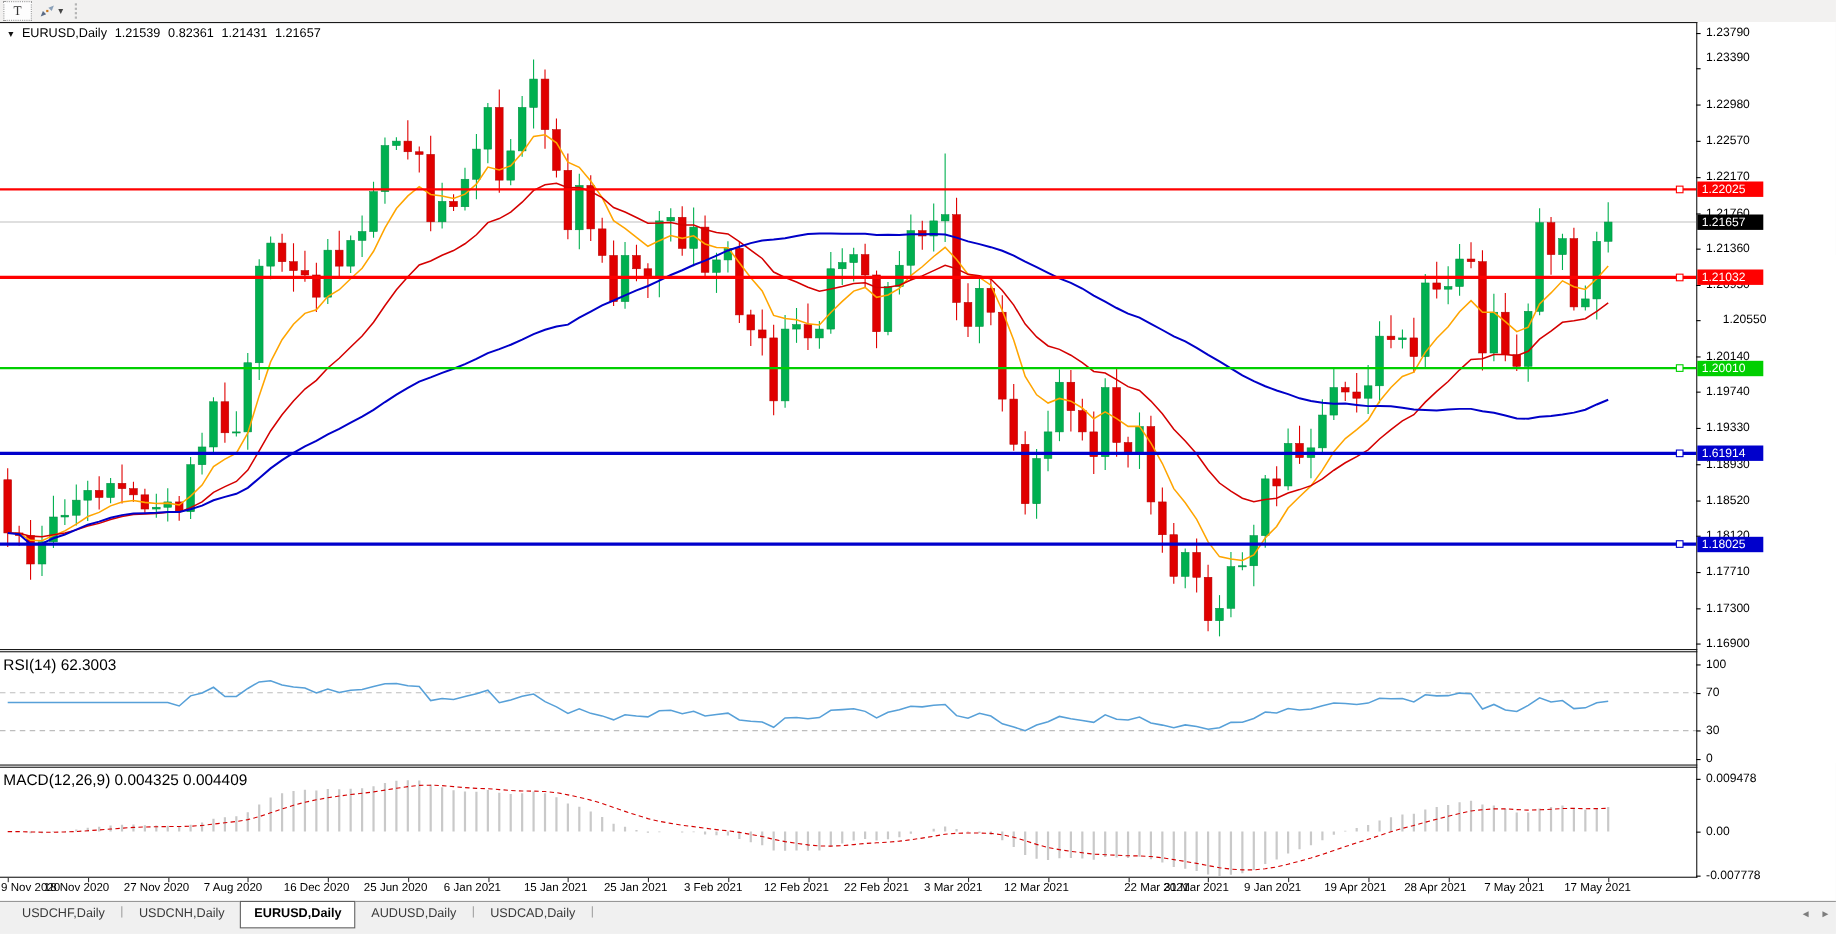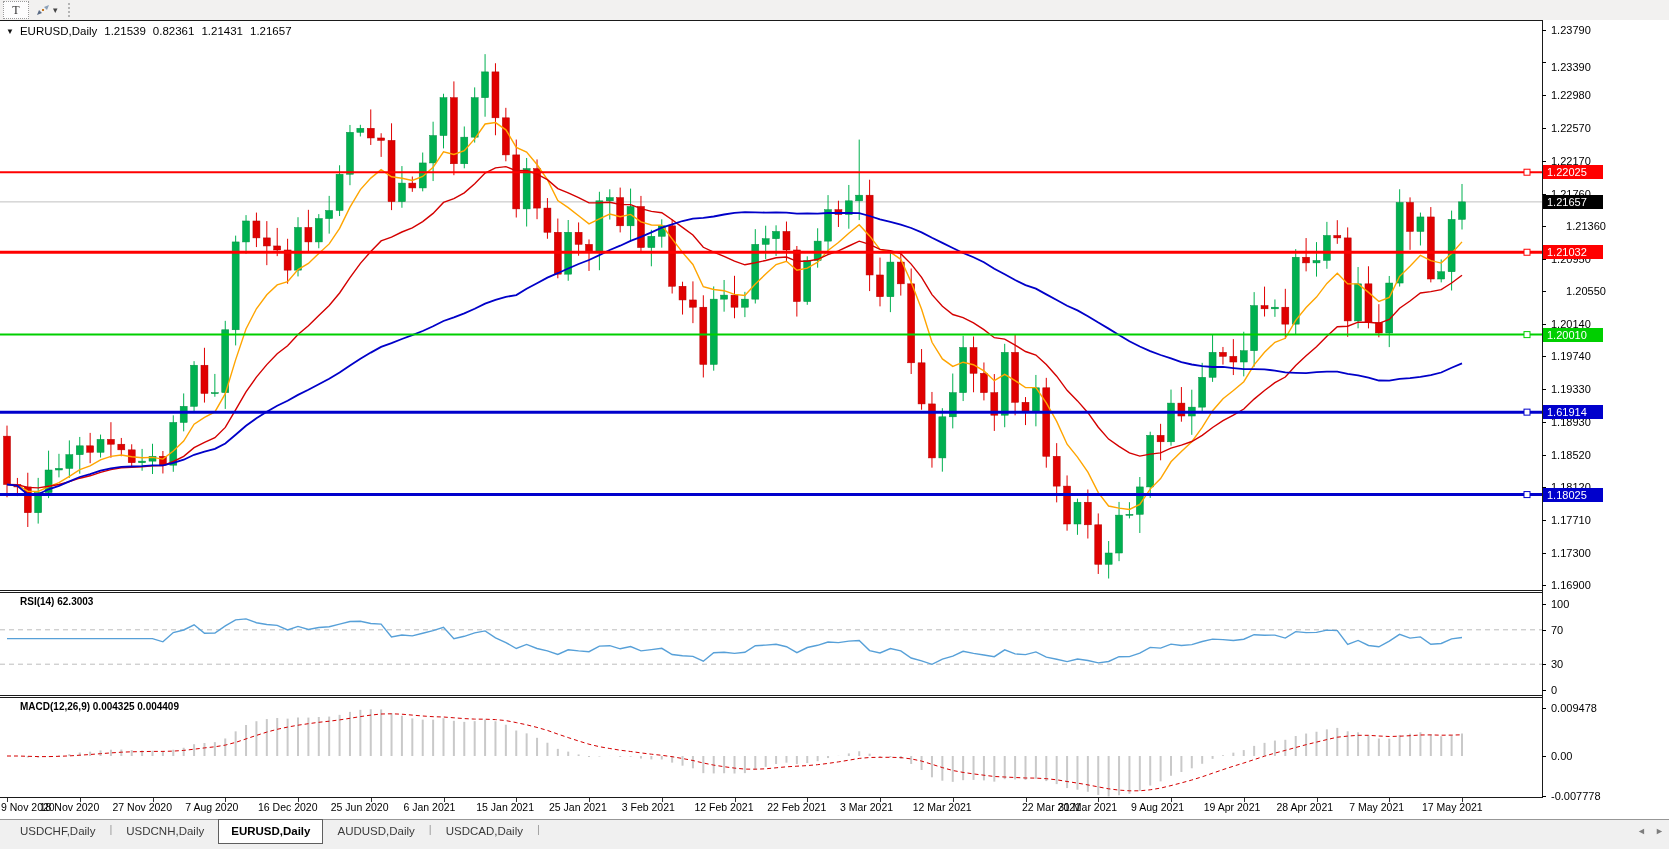--- a/index.html
+++ b/index.html
@@ -17,21 +17,21 @@
   .grip{width:3px;height:14px;margin:0 5px;border-left:2px dotted #b4b4b4;}
   .tsep{width:1px;height:15px;background:#d9d8d7;margin:0 4px;}
   .caret{color:#444;font-size:9px;margin-left:2px;}
   
   .hline-border{position:absolute;left:0;width:1543px;height:1px;background:#1a1a1a;}
   .vaxis-line{position:absolute;left:1542px;top:20px;width:1px;height:778px;background:#1a1a1a;}
   
   .chart-header{position:absolute;left:6px;top:25px;display:flex;align-items:center;font-size:11.5px;}
   .chart-header .tri{font-size:8px;margin-right:6px;color:#111;}
   .chart-header span{margin-right:7px;}
-  .panel-label{position:absolute;left:20px;font-size:10px;color:#000;font-weight:bold;}
+  .panel-label{position:absolute;left:3px;font-size:14px;color:#000;}
   
   .axis-tick{position:absolute;width:4px;height:1px;background:#000;left:1542px;}
   .axis-label{position:absolute;left:1551px;width:70px;height:12px;line-height:12px;font-size:11px;}
   .badge{position:absolute;left:1543px;width:56px;height:14px;line-height:14px;color:#fff;
          font-size:11px;padding-left:4px;}
   .date-label{position:absolute;top:801px;width:80px;font-size:10.5px;text-align:left;color:#000;}
   .date-tick{position:absolute;top:798px;width:1px;height:4px;background:#333;}
   svg{position:absolute;left:0;display:block;}
   
   .tabbar{position:absolute;left:0;top:819px;width:1669px;height:30px;background:#f0f0f0;
@@ -532,31 +532,31 @@
       <line x1="1462" y1="58" x2="1462" y2="35.527404567902565" stroke="#c9c9c9" stroke-width="2"></line>
       <path d="M7.0,58.0 L17.4,58.0 L27.8,58.3 L38.2,58.6 L48.6,58.6 L59.0,58.3 L69.4,57.9 L79.8,57.2 L90.1,56.5 L100.5,55.7 L110.9,54.9 L121.3,54.2 L131.7,53.8 L142.1,53.6 L152.5,53.4 L162.9,53.4 L173.3,53.1 L183.7,52.4 L194.1,51.2 L204.5,49.9 L214.9,48.8 L225.3,47.1 L235.6,44.4 L246.0,40.9 L256.4,37.4 L266.8,34.1 L277.2,31.3 L287.6,29.1 L298.0,27.2 L308.4,25.7 L318.8,24.3 L329.2,23.2 L339.6,21.9 L350.0,20.3 L360.4,18.6 L370.8,17.1 L381.1,16.0 L391.5,15.8 L401.9,16.2 L412.3,17.1 L422.7,18.0 L433.1,18.7 L443.5,19.0 L453.9,19.8 L464.3,20.6 L474.7,21.1 L485.1,21.2 L495.5,21.6 L505.9,22.6 L516.3,24.6 L526.6,26.8 L537.0,29.4 L547.4,32.4 L557.8,36.1 L568.2,39.6 L578.6,43.0 L589.0,46.2 L599.4,48.7 L609.8,50.5 L620.2,52.2 L630.6,53.5 L641.0,54.9 L651.4,56.2 L661.8,57.3 L672.1,58.7 L682.5,60.5 L692.9,62.5 L703.3,65.0 L713.7,67.1 L724.1,68.7 L734.5,70.1 L744.9,71.1 L755.3,71.2 L765.7,70.8 L776.1,69.8 L786.5,68.8 L796.9,68.2 L807.3,67.6 L817.6,66.7 L828.0,65.4 L838.4,63.9 L848.8,62.2 L859.2,60.4 L869.6,59.5 L880.0,59.3 L890.4,59.3 L900.8,59.6 L911.2,60.9 L921.6,63.1 L932.0,66.3 L942.4,69.6 L952.8,72.5 L963.1,74.4 L973.5,75.9 L983.9,77.2 L994.3,78.5 L1004.7,79.0 L1015.1,79.5 L1025.5,80.0 L1035.9,80.1 L1046.3,80.7 L1056.7,81.8 L1067.1,83.5 L1077.5,85.1 L1087.9,86.9 L1098.3,88.9 L1108.6,90.8 L1119.0,92.1 L1129.4,92.8 L1139.8,92.8 L1150.2,91.8 L1160.6,90.1 L1171.0,87.6 L1181.4,84.9 L1191.8,82.0 L1202.2,78.8 L1212.6,75.2 L1223.0,71.6 L1233.4,68.2 L1243.8,65.0 L1254.1,61.6 L1264.5,58.2 L1274.9,55.1 L1285.3,52.4 L1295.7,49.5 L1306.1,46.7 L1316.5,44.1 L1326.9,41.6 L1337.3,39.2 L1347.7,38.1 L1358.1,37.3 L1368.5,37.3 L1378.9,38.0 L1389.3,38.5 L1399.6,38.2 L1410.0,37.7 L1420.4,37.0 L1430.8,36.9 L1441.2,37.2 L1451.6,37.1 L1462.0,36.8" fill="none" stroke="#d40000" stroke-width="1" stroke-dasharray="4,3"></path>
     </svg>
 
   <div class="hline-border" style="top:797px;"></div>
 
   <div id="overlays">
       <div class="axis-tick" style="top: 29.9784px;"></div>
       <div class="axis-label" style="top: 23.9784px;">1.23790</div>
       <div class="axis-tick" style="top: 62.2145px;"></div>
-      <div class="axis-label" style="top: 61px;">1.23390</div>
+      <div class="axis-label" style="top: 46px;">1.23390</div>
       <div class="axis-tick" style="top: 95.2565px;"></div>
       <div class="axis-label" style="top: 89.2565px;">1.22980</div>
       <div class="axis-tick" style="top: 128.299px;"></div>
       <div class="axis-label" style="top: 122.299px;">1.22570</div>
       <div class="axis-tick" style="top: 160.535px;"></div>
       <div class="axis-label" style="top: 154.535px;">1.22170</div>
       <div class="axis-tick" style="top: 193.577px;"></div>
       <div class="axis-label" style="top: 187.577px;">1.21760</div>
       <div class="axis-tick" style="top: 225.813px;"></div>
-      <div class="axis-label" style="top: 219.813px; text-align: center;">1.21360</div>
+      <div class="axis-label" style="top: 219.813px;">1.21360</div>
       <div class="axis-tick" style="top: 258.855px;"></div>
       <div class="axis-label" style="top: 252.855px;">1.20950</div>
       <div class="axis-tick" style="top: 291.091px;"></div>
       <div class="axis-label" style="top: 285.091px; text-align: center;">1.20550</div>
       <div class="axis-tick" style="top: 324.133px;"></div>
       <div class="axis-label" style="top: 318.133px;">1.20140</div>
       <div class="axis-tick" style="top: 356.369px;"></div>
       <div class="axis-label" style="top: 350.369px;">1.19740</div>
       <div class="axis-tick" style="top: 389.411px;"></div>
       <div class="axis-label" style="top: 383.411px;">1.19330</div>
@@ -618,21 +618,21 @@
       <div class="date-label" style="left: 767.25px;">22 Feb 2021</div>
       <div class="date-tick" style="left: 880px;"></div>
       <div class="date-label" style="left: 840px;">3 Mar 2021</div>
       <div class="date-tick" style="left: 952.75px;"></div>
       <div class="date-label" style="left: 912.75px;">12 Mar 2021</div>
       <div class="date-tick" style="left: 1025.5px;"></div>
       <div class="date-label" style="left: 1022px;">22 Mar 2021</div>
       <div class="date-tick" style="left: 1098.25px;"></div>
       <div class="date-label" style="left: 1058.25px;">31 Mar 2021</div>
       <div class="date-tick" style="left: 1171px;"></div>
-      <div class="date-label" style="left: 1131px;">9 Aug 2021</div>
+      <div class="date-label" style="left: 1131px;">9 Jan 2021</div>
       <div class="date-tick" style="left: 1243.75px;"></div>
       <div class="date-label" style="left: 1203.75px;">19 Apr 2021</div>
       <div class="date-tick" style="left: 1316.5px;"></div>
       <div class="date-label" style="left: 1276.5px;">28 Apr 2021</div>
       <div class="date-tick" style="left: 1389.25px;"></div>
       <div class="date-label" style="left: 1349.25px;">7 May 2021</div>
       <div class="date-tick" style="left: 1462px;"></div>
       <div class="date-label" style="left: 1422px;">17 May 2021</div>
     </div>
 

